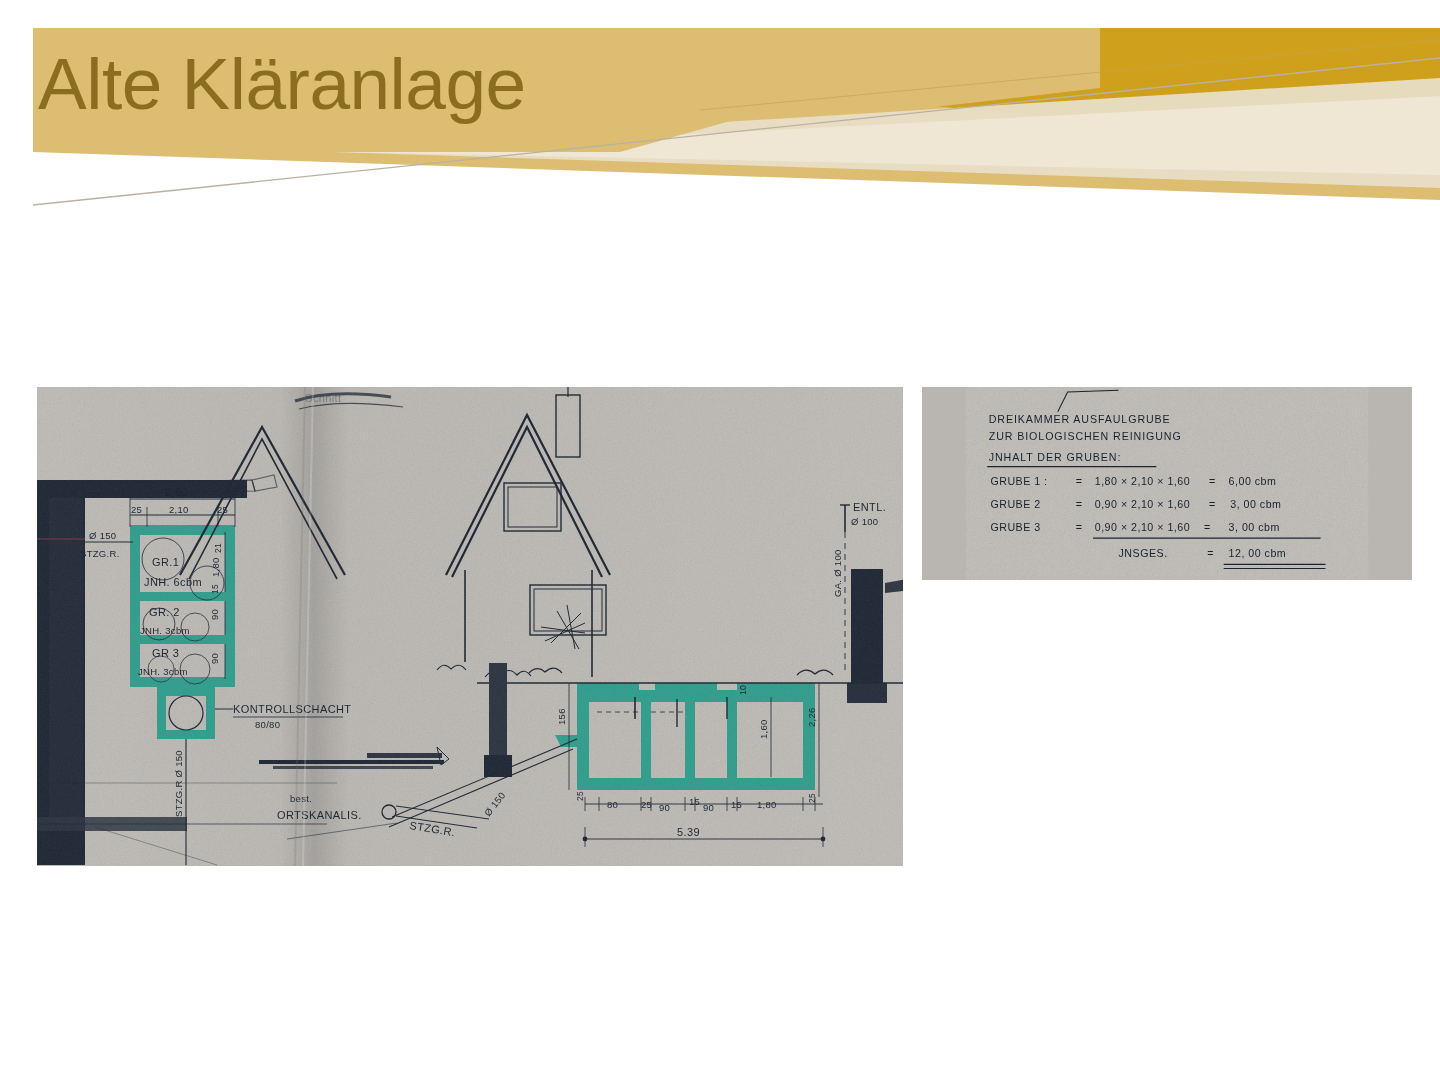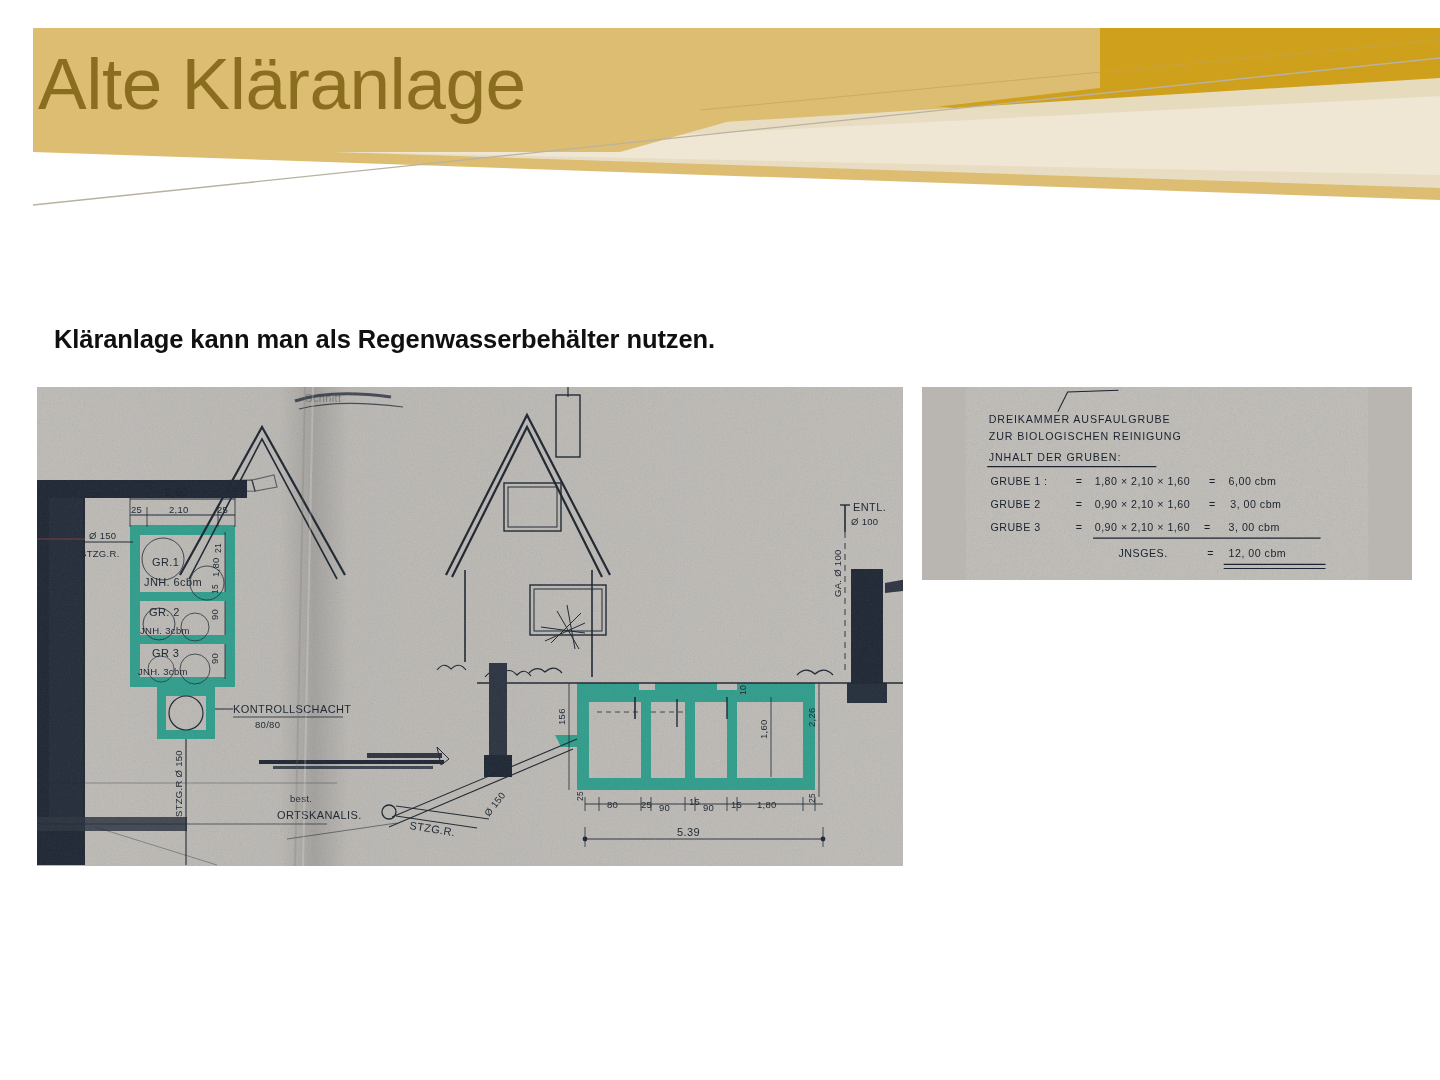--- a/index.html
+++ b/index.html
@@ -101,21 +101,20 @@
 
       <polygon points="33,28 1060,28 620,152 33,152" fill="#dcbd72"></polygon>
 
       <line x1="33" y1="205" x2="1440" y2="58" stroke="#b9b2a0" stroke-width="1.4"></line>
       <line x1="700" y1="110" x2="1440" y2="40" stroke="#c0a45a" stroke-width="1" opacity=".65"></line>
     </svg>
   </div>
 
   <div class="slide-title">Alte Kläranlage</div>
 
-  <div class="subtitle">Kläranlage kann man als Regenwasserbehälter nutzen.</div>
 
   <div class="photo" id="photo-plan">
     <svg viewBox="0 0 866 479" xmlns="http://www.w3.org/2000/svg">
       <defs>
         <filter id="paperGrain" x="0" y="0" width="100%" height="100%">
           <feTurbulence type="fractalNoise" baseFrequency="0.9" numOctaves="4" seed="7" result="n"></feTurbulence>
           <feColorMatrix in="n" type="saturate" values="0"></feColorMatrix>
           <feComponentTransfer>
               <feFuncA type="linear" slope="0.55"></feFuncA>
             </feComponentTransfer>

